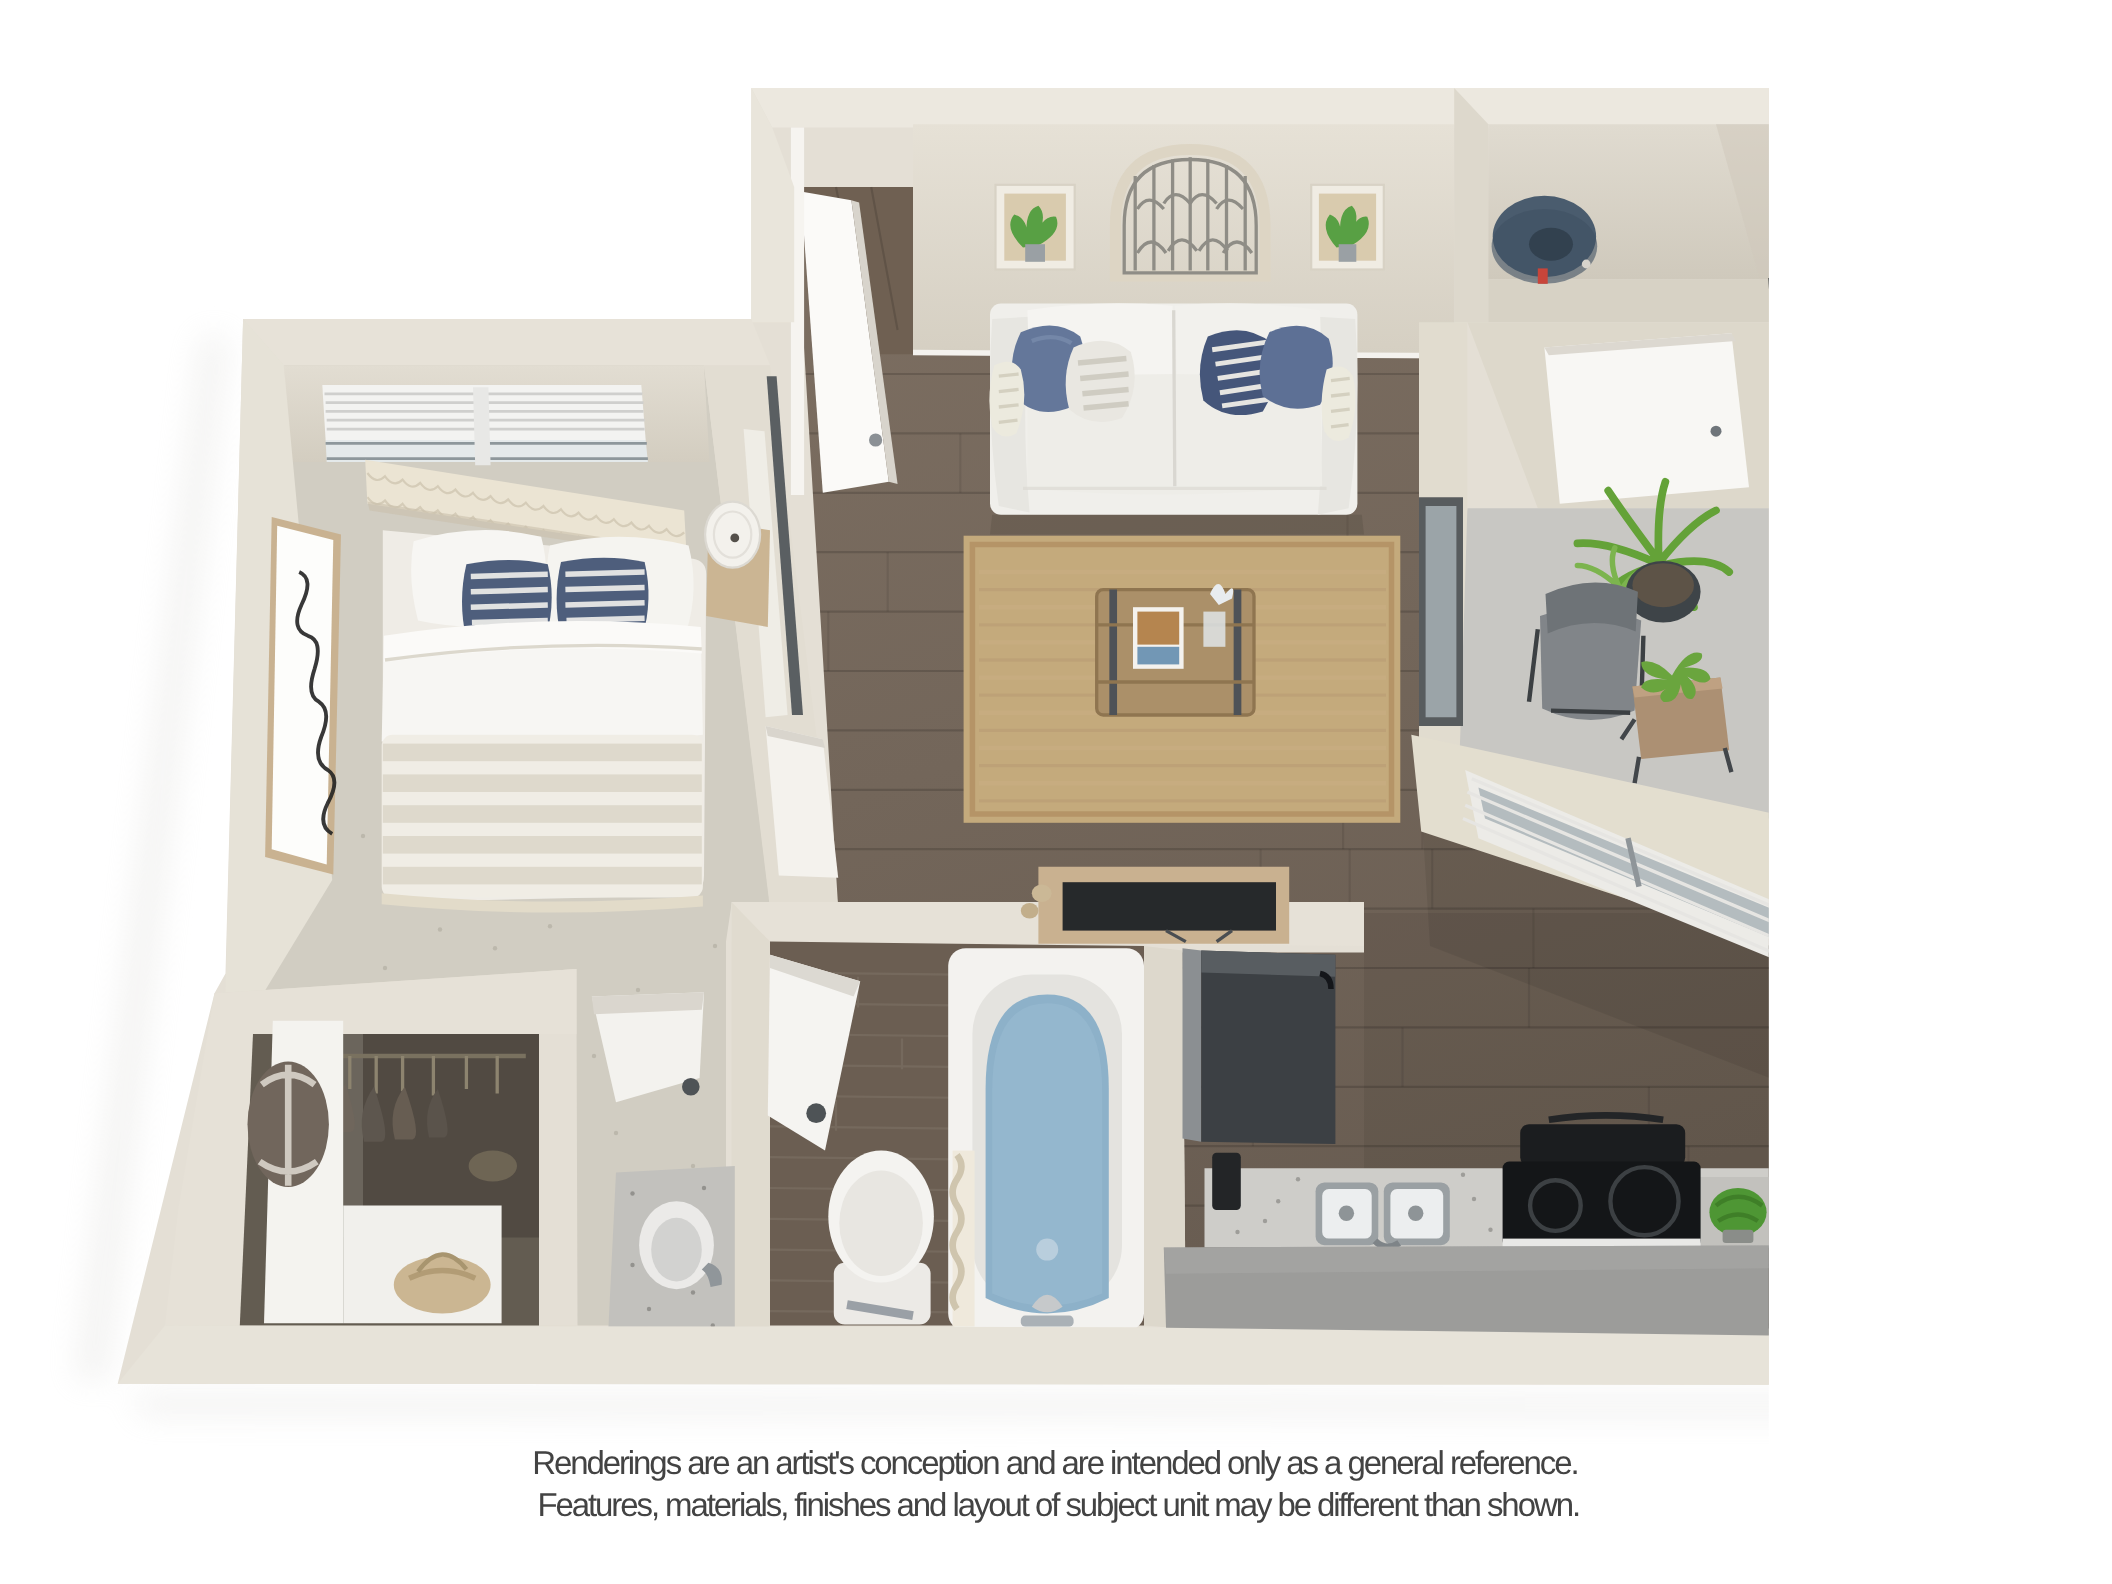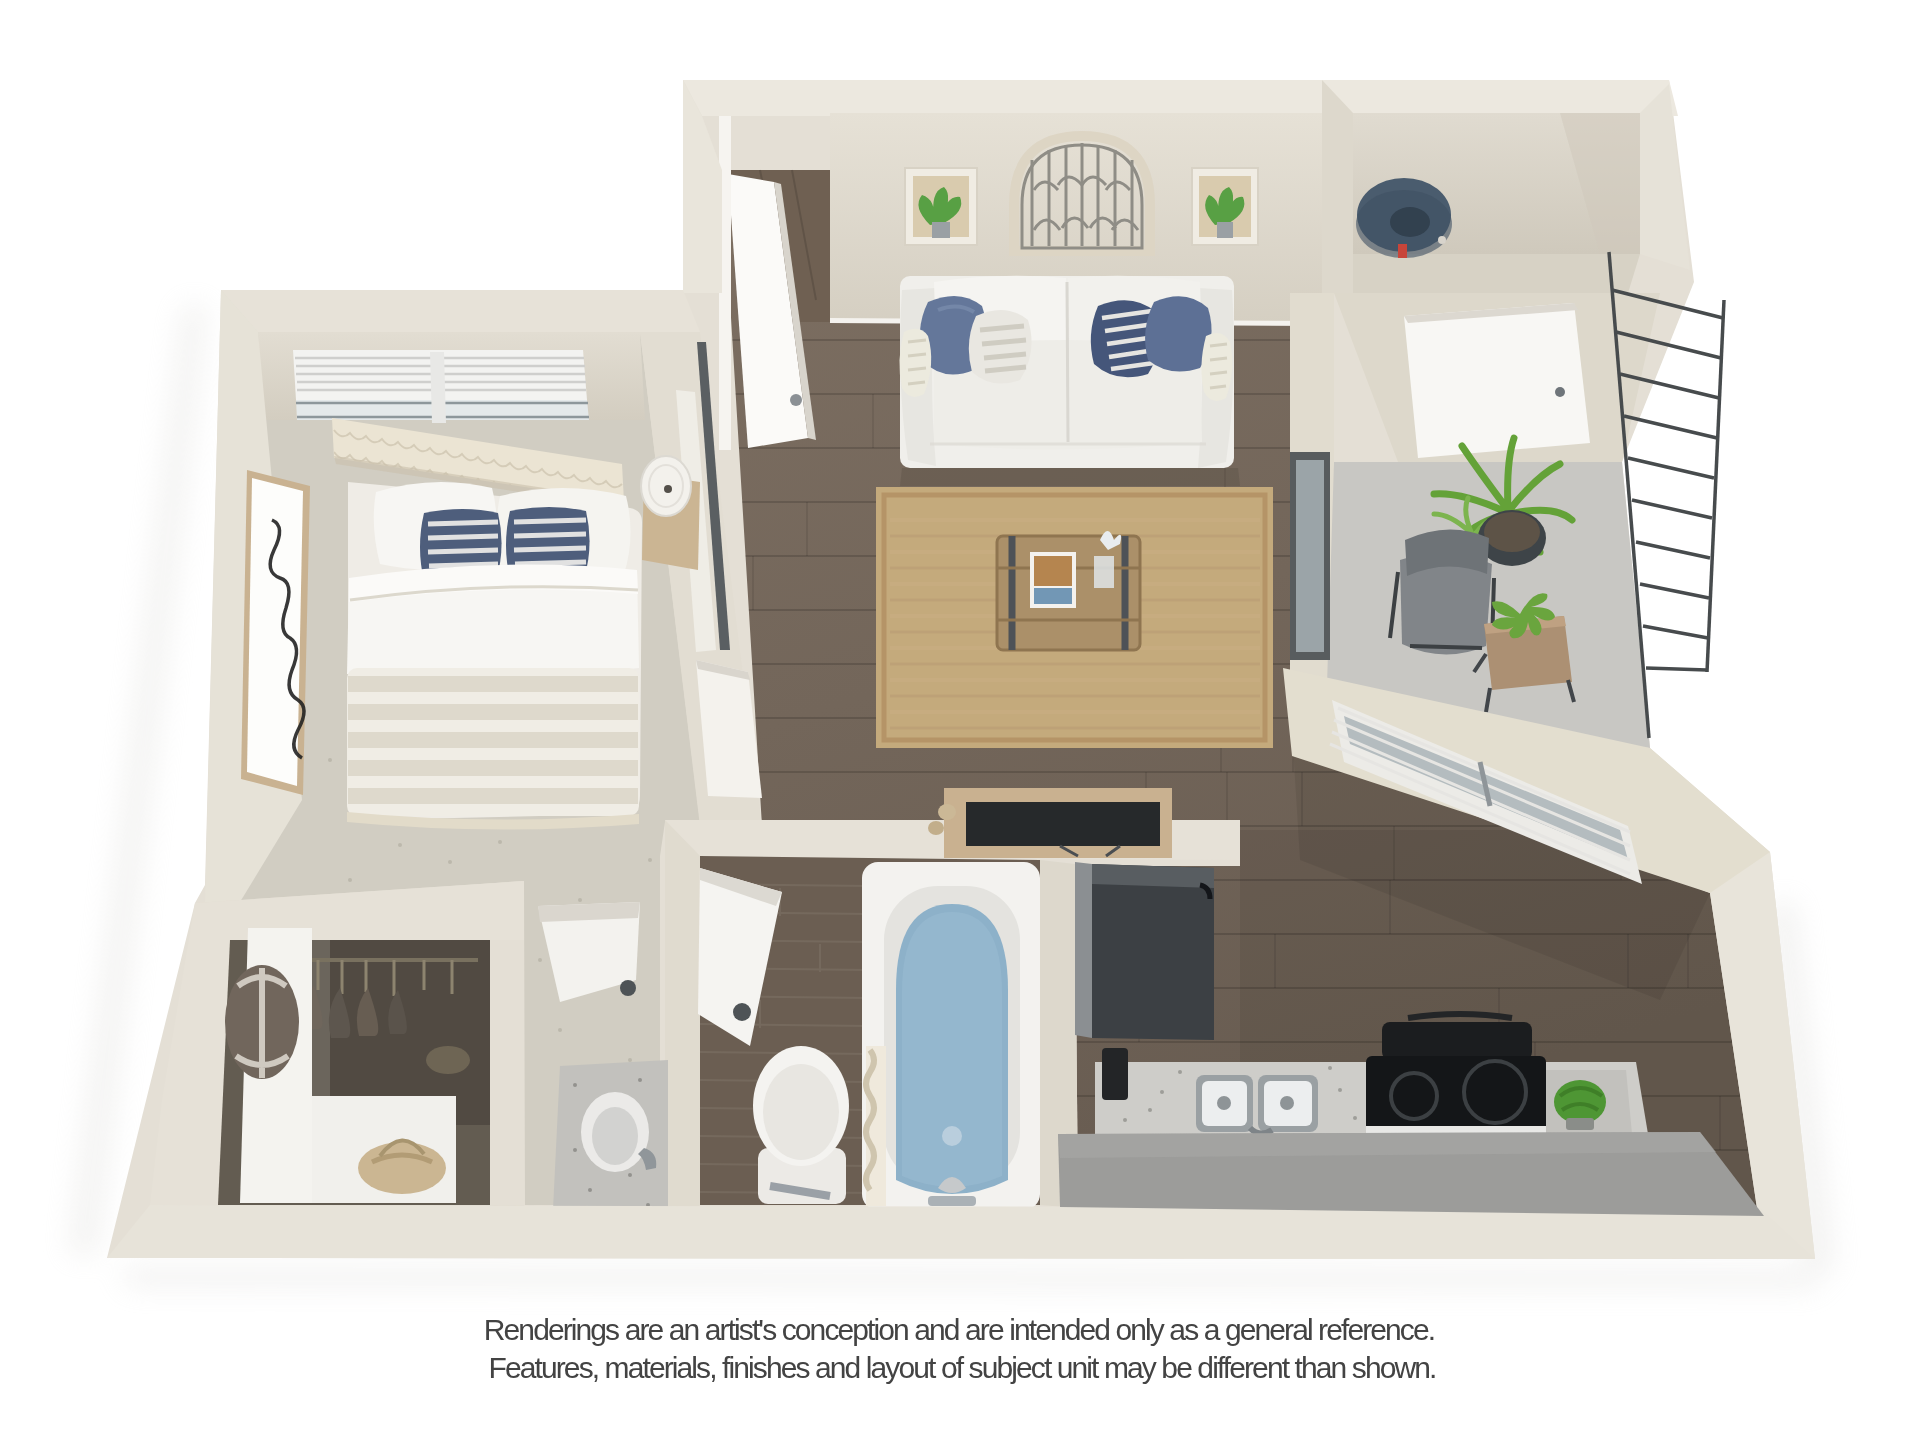--- a/index.html
+++ b/index.html
@@ -1,16 +1,16 @@
 <!DOCTYPE html>
 <html><head>
 <meta charset="utf-8">
 <style>
   html,body{margin:0;padding:0;background:#ffffff;}
-  .page{width:1920px;height:1440px;position:relative;background:#ffffff;overflow:hidden;}
+  .page{width:1608px;height:1440px;position:relative;background:#ffffff;overflow:hidden;}
   svg{position:absolute;top:0;left:0;}
   .cap1{font-family:"Liberation Sans", sans-serif;font-size:30px;letter-spacing:-1.9px;fill:#434343;}
 </style>
 </head>
 <body>
 <div class="page">
 <svg width="1920" height="1440" viewBox="0 0 1920 1440">
 <defs>
   <linearGradient id="backwall" x1="0" y1="0" x2="0" y2="1">
     <stop offset="0" stop-color="#e6e1d6"></stop>

